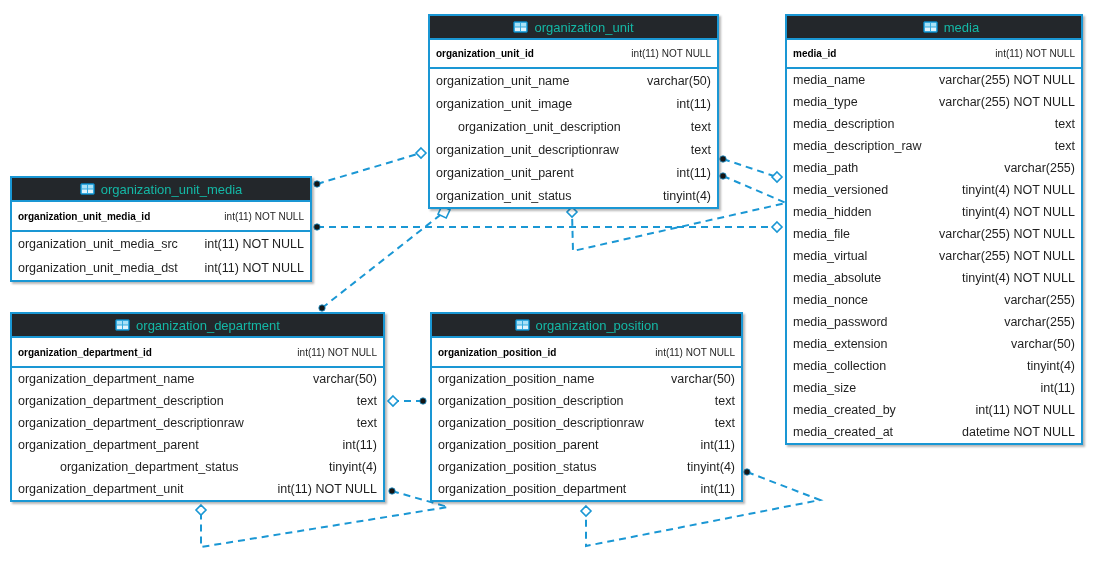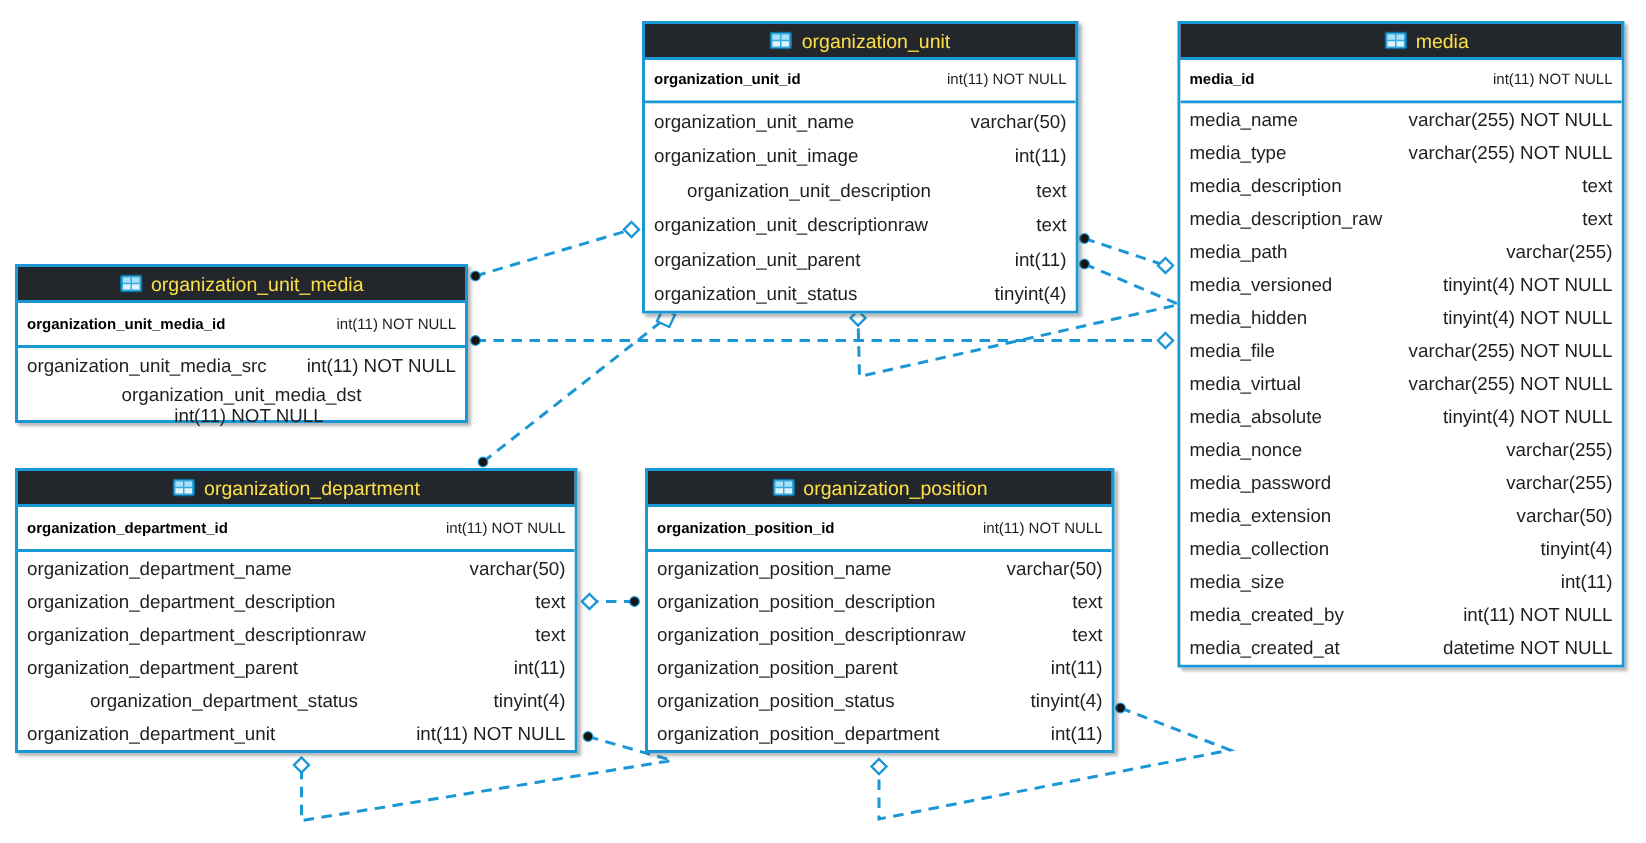--- a/index.html
+++ b/index.html
@@ -10,21 +10,21 @@
   }
   #canvas{position:absolute;left:0;top:0;width:1097px;height:562px;}
   #relations-layer{position:absolute;left:0;top:0;z-index:1;}
   .tbl{
     position:absolute;z-index:2;box-sizing:border-box;
     border:2px solid #1a97d4;background:#ffffff;
     box-shadow:2px 2px 2px rgba(50,50,50,0.35);
   }
   .tbl-header{
     box-sizing:border-box;display:flex;align-items:center;justify-content:center;gap:6px;
-    background:#23272b;color:#fde047;font-size:13px;
+    background:#23272b;color:#14b8a6;font-size:13px;
     border-bottom:2px solid #1a97d4;cursor:move;
   }
   .tbl-header .ticon{display:inline-flex;flex:0 0 auto;}
   .pk-row{
     box-sizing:border-box;display:flex;align-items:center;justify-content:space-between;
     padding:0 6px;border-bottom:2px solid #1a97d4;font-size:10px;background:#ffffff;
   }
   .pk-name{font-weight:bold;color:#000000;white-space:nowrap;}
   .pk-type{color:#1f1f1f;white-space:nowrap;margin-left:10px;}
   .f-row{
@@ -206,21 +206,21 @@
         <span>organization_unit_media</span>
       </div>
       <div class="pk-row" style="height: 30px;">
         <span class="pk-name">organization_unit_media_id</span>
         <span class="pk-type">int(11) NOT NULL</span>
       </div>
       <div class="f-row" style="height: 24px; align-items: center;">
         <span class="f-name">organization_unit_media_src</span>
         <span class="f-type">int(11) NOT NULL</span>
       </div>
-      <div class="f-row" style="height: 24px; flex-direction: column;">
+      <div class="f-row" style="height: 24px;">
         <span class="f-name">organization_unit_media_dst</span>
         <span class="f-type">int(11) NOT NULL</span>
       </div>
     </div>
     <div class="tbl" style="left: 10px; top: 312px; width: 375px;">
       <div class="tbl-header" style="height: 24px;">
         <span class="ticon">
           <svg width="15" height="12" viewBox="0 0 15 12">
             <rect x="0.5" y="0.5" width="14" height="11" rx="1.5" fill="#35aadf" stroke="#0b6e9e"></rect>
             <rect x="2" y="2" width="5" height="3.5" fill="#a8e1f7"></rect>

